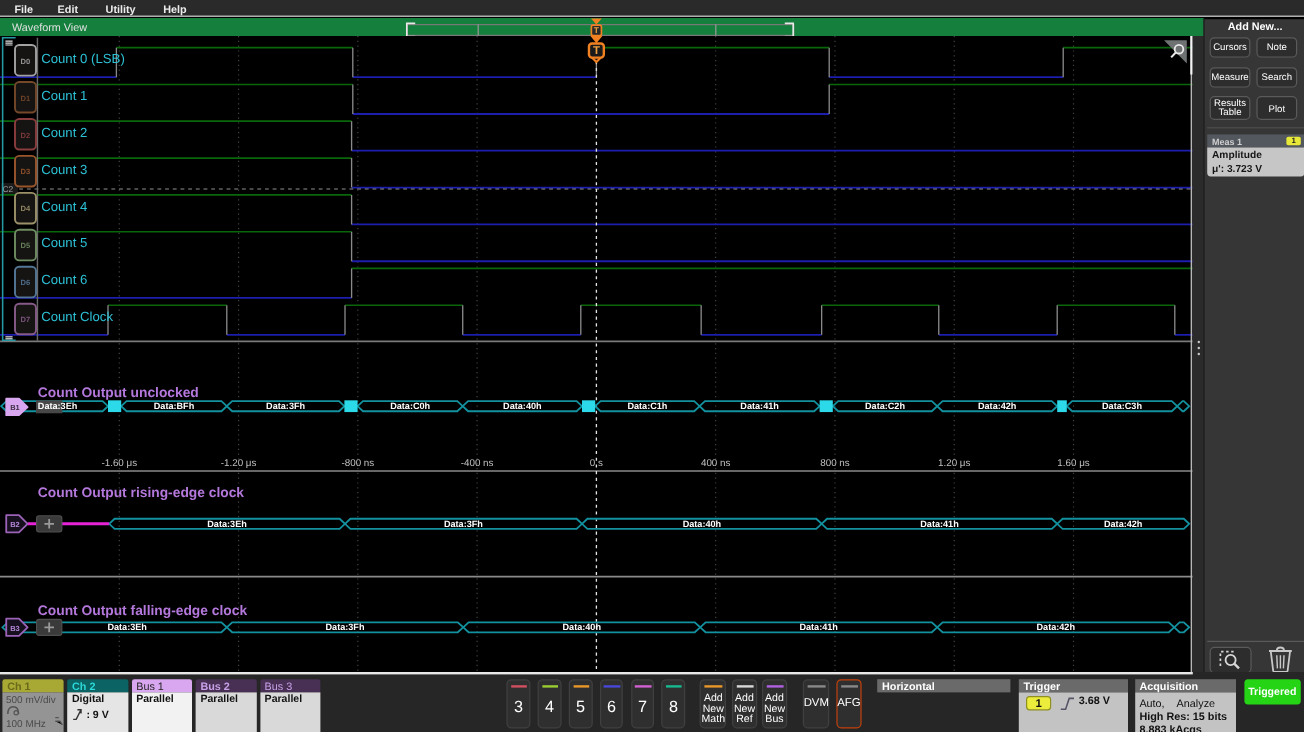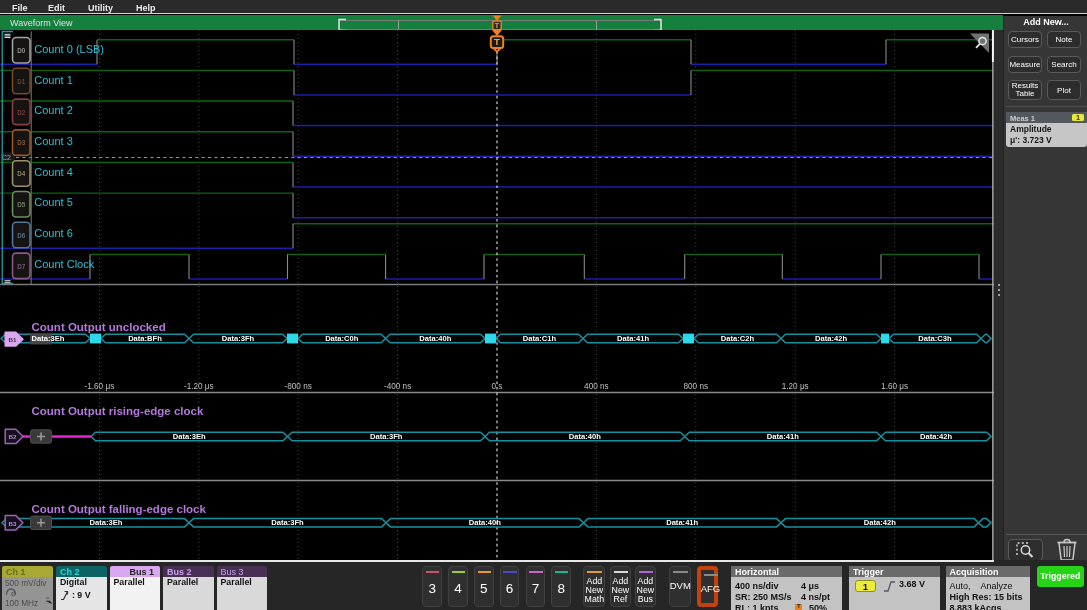--- a/index.html
+++ b/index.html
@@ -271,21 +271,21 @@
       <div class="abs" style="left:0;top:11.5px;width:100%;height:33px;background:#e5e5e5">
         <span class="abs" style="left:4px;top:0px;font-size:8.8px;color:#111;font-weight:bold">Digital</span>
         <svg class="abs" style="left:4px;top:13px" width="11" height="11" viewBox="0 0 11 11">
           <path d="M1,9.5 L3.5,9.5 L7.5,1.5 M4.5,1.5 L7.5,1.5 L7.5,4.5" fill="none" stroke="#333" stroke-width="1.2"></path>
         </svg>
         <span class="abs" style="left:16px;top:13px;font-size:8.8px;color:#111;font-weight:bold">: 9 V</span>
       </div>
     </div>
 <div class="abs" style="left:109.5px;top:5.5px;width:50.5px;height:44.5px">
       <div class="abs" style="left:0;top:0;width:100%;height:11.5px;background:#d9a6f0;border-radius:2px 2px 0 0">
-        <span class="abs" style="left:20px;top:1px;font-size:9px;font-weight:bold;color:#242424">Bus 1</span>
+        <span class="abs" style="left:4px;top:1px;font-size:9px;font-weight:normal;color:#242424">Bus 1</span>
       </div>
       <div class="abs" style="left:0;top:11.5px;width:100%;height:33px;background:#f2f2f2">
         <span class="abs" style="left:4px;top:0px;font-size:8.8px;color:#111;font-weight:bold">Parallel</span>
       </div>
     </div>
 <div class="abs" style="left:163px;top:5.5px;width:50.5px;height:44.5px">
       <div class="abs" style="left:0;top:0;width:100%;height:11.5px;background:#473053;border-radius:2px 2px 0 0">
         <span class="abs" style="left:4px;top:1px;font-size:9px;font-weight:bold;color:#c9a0e8">Bus 2</span>
       </div>
       <div class="abs" style="left:0;top:11.5px;width:100%;height:33px;background:#d9d9d9">
@@ -333,37 +333,27 @@
       <div class="abs" style="left:0;top:10.5px;width:100%;text-align:center;font-size:8.8px;line-height:9px;color:#fff">Add<br>New<br>Ref</div>
     </div>
 <div class="abs" style="left:634.9px;top:5.5px;width:21px;height:41.5px;background:#2f2f2f;border:1px solid #404040;border-radius:4px">
       <div class="abs" style="left:3px;top:4.5px;width:14px;height:1.8px;background:#b060e0"></div>
       <div class="abs" style="left:0;top:10.5px;width:100%;text-align:center;font-size:8.8px;line-height:9px;color:#fff">Add<br>New<br>Bus</div>
     </div>
 <div class="abs" style="left:668.7px;top:5.5px;width:22px;height:41.5px;background:#2f2f2f;border:1px solid #404040;border-radius:4px">
       <div class="abs" style="left:3px;top:4.5px;width:15px;height:1.8px;background:#888888"></div>
       <div class="abs" style="left:0;top:14px;width:100%;text-align:center;font-size:9.5px;line-height:9px;color:#fff">DVM</div>
     </div>
-<div class="abs" style="left:696.7px;top:5.5px;width:21.5px;height:41.5px;background:#2f2f2f;border:4px solid #c2410c;border-radius:4px">
+<div class="abs" style="left:696.7px;top:5.5px;width:21.5px;height:41.5px;background:#2f2f2f;border:1px solid #c2410c;border-radius:4px">
       <div class="abs" style="left:3px;top:4.5px;width:14.5px;height:1.8px;background:#888888"></div>
       <div class="abs" style="left:0;top:14px;width:100%;text-align:center;font-size:9.5px;line-height:9px;color:#fff">AFG</div>
     </div>
 <div class="abs" style="left:731px;top:5.5px;width:110.5px;height:44.5px">
       <div class="abs" style="left:0;top:0;width:100%;height:11.5px;background:#6a6a6a">
         <span class="abs" style="left:4px;top:1px;font-size:9px;font-weight:bold;color:#fff">Horizontal</span>
-      </div>
-      <div class="abs" style="left:0;top:11.5px;width:100%;height:33px;background:#c3c3c3">
-        <span style="position:absolute;font-size:9px;color:#111;font-weight:bold;white-space:nowrap;left:4px;top:3.5px">400 ns/div</span>
-        <span style="position:absolute;font-size:9px;color:#111;font-weight:bold;white-space:nowrap;left:70px;top:3.5px">4 μs</span>
-        <span style="position:absolute;font-size:9px;color:#111;font-weight:bold;white-space:nowrap;left:4px;top:14.5px">SR: 250 MS/s</span>
-        <span style="position:absolute;font-size:9px;color:#111;font-weight:bold;white-space:nowrap;left:70px;top:14.5px">4 ns/pt</span>
-        <span style="position:absolute;font-size:9px;color:#111;font-weight:bold;white-space:nowrap;left:4px;top:25.5px">RL: 1 kpts</span>
-        <span style="position:absolute;left:64px;top:26.5px;width:7px;height:8px;background:#e8821e;border-radius:1px"></span>
-        <span style="position:absolute;left:66px;top:26px;font-size:6px;color:#222;font-weight:bold">T</span>
-        <span style="position:absolute;font-size:9px;color:#111;font-weight:bold;white-space:nowrap;left:78px;top:25.5px">50%</span>
       </div>
     </div>
 <div class="abs" style="left:849px;top:5.5px;width:90.5px;height:44.5px">
       <div class="abs" style="left:0;top:0;width:100%;height:11.5px;background:#6a6a6a">
         <span class="abs" style="left:4px;top:1px;font-size:9px;font-weight:bold;color:#fff">Trigger</span>
       </div>
       <div class="abs" style="left:0;top:11.5px;width:100%;height:33px;background:#c3c3c3">
         <span class="abs" style="left:6px;top:3px;width:21px;height:12px;background:#ecec3d;border:1px solid #909020;border-radius:3px;color:#111;font-size:9.5px;font-weight:bold;text-align:center;line-height:12px">1</span>
         <svg class="abs" style="left:34px;top:3px" width="13" height="13" viewBox="0 0 13 13">
           <path d="M1,11 L5,11 L8,2 L12,2" fill="none" stroke="#556" stroke-width="1.3"></path>

